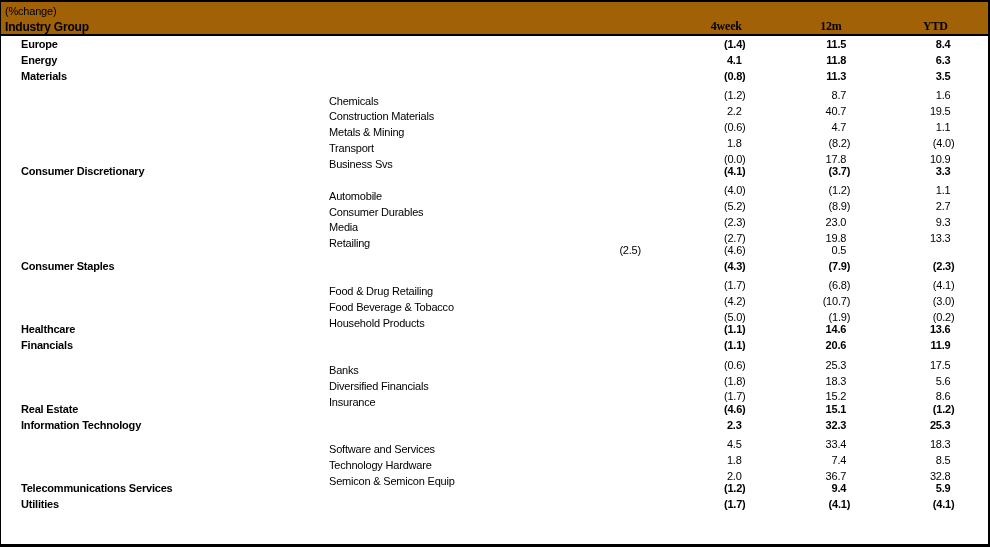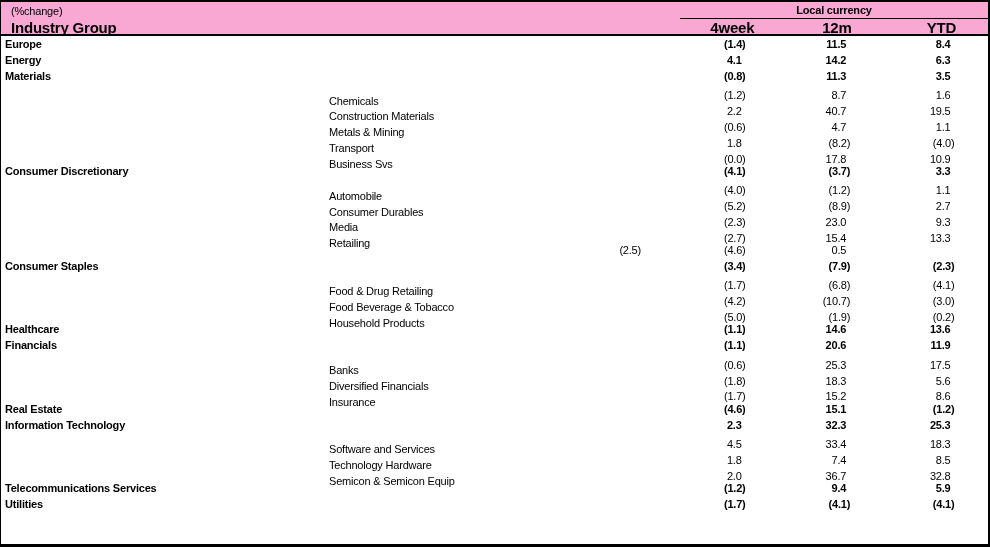--- a/index.html
+++ b/index.html
@@ -20,23 +20,22 @@
     background: #ffffff;
     overflow: hidden;
   }
   
   .grid {
     display: grid;
     grid-template-columns: 324px 349px 104.6px 104.6px 104.3px;
     align-items: center;
   }
   .header-band {
-    background: #f9a8d4;
+    background: #a16207;
     border-bottom: 2.5px solid #000;
-    padding-left: 6px;
   }
   .hrow1 {
     display: grid;
     grid-template-columns: 673px 1fr;
     height: 17px;
     align-items: center;
   }
   .pct-change {
     font-size: 11px;
     padding-left: 4px;
@@ -48,55 +47,55 @@
     align-items: center;
     justify-content: center;
     font-size: 11px;
     font-weight: 700;
     border-bottom: 1.5px solid #000;
     box-sizing: border-box;
     letter-spacing: -0.2px;
   }
   .hrow2 {
     height: 15px;
-    font-size: 15px;
+    font-size: 12px;
     font-weight: 700;
   }
   .industry-group-h {
     padding-left: 4px;
     letter-spacing: -0.2px;
   }
   .col-h {
     text-align: center;
     letter-spacing: -0.2px;
+    font-family: Liberation Serif, serif;
   }
   .tbody .row {
     height: 15.86px;
     font-size: 11px;
     letter-spacing: -0.2px;
   }
   .row.bold { font-weight: 700; }
-  .cell-label-main { padding-left: 4px; white-space: nowrap; }
+  .cell-label-main { padding-left: 20px; white-space: nowrap; }
   .cell-label-sub  { padding-left: 4px; white-space: nowrap; margin-top: 11px; }
   .cell-num {
     text-align: right;
     padding-right: 37px;
     white-space: nowrap;
   }
   .cell-num.paren { padding-right: 33px; }
 </style>
 </head>
 <body>
 
 <div class="table-wrap">
 
   <div class="header-band">
     <div class="hrow1">
       <div class="pct-change">(%change)</div>
-      <div class="currency-cell">Local currency</div>
     </div>
     <div class="hrow2 grid">
       <div class="industry-group-h">Industry Group</div>
       <div></div>
       <div class="col-h">4week</div>
       <div class="col-h">12m</div>
       <div class="col-h">YTD</div>
     </div>
   </div>
 
@@ -105,21 +104,21 @@
         <div class="cell-label-main">Europe</div>
         <div class="cell-label-sub"></div>
         <div class="cell-num paren">(1.4)</div>
         <div class="cell-num">11.5</div>
         <div class="cell-num">8.4</div>
       </div>
       <div class="row grid bold">
         <div class="cell-label-main">Energy</div>
         <div class="cell-label-sub"></div>
         <div class="cell-num">4.1</div>
-        <div class="cell-num">14.2</div>
+        <div class="cell-num">11.8</div>
         <div class="cell-num">6.3</div>
       </div>
       <div class="row grid bold">
         <div class="cell-label-main">Materials</div>
         <div class="cell-label-sub"></div>
         <div class="cell-num paren">(0.8)</div>
         <div class="cell-num">11.3</div>
         <div class="cell-num">3.5</div>
       </div>
       <div class="row grid">
@@ -182,33 +181,33 @@
         <div class="cell-label-main"></div>
         <div class="cell-label-sub">Media</div>
         <div class="cell-num paren">(2.3)</div>
         <div class="cell-num">23.0</div>
         <div class="cell-num">9.3</div>
       </div>
       <div class="row grid">
         <div class="cell-label-main"></div>
         <div class="cell-label-sub">Retailing</div>
         <div class="cell-num paren">(2.7)</div>
-        <div class="cell-num">15.4</div>
+        <div class="cell-num">19.8</div>
         <div class="cell-num">13.3</div>
       </div>
       <div class="row grid">
         <div class="cell-label-main"></div>
         <div class="cell-num paren">(2.5)</div>
         <div class="cell-num paren">(4.6)</div>
         <div class="cell-num">0.5</div>
       </div>
       <div class="row grid bold">
         <div class="cell-label-main">Consumer Staples</div>
         <div class="cell-label-sub"></div>
-        <div class="cell-num paren">(3.4)</div>
+        <div class="cell-num paren">(4.3)</div>
         <div class="cell-num paren">(7.9)</div>
         <div class="cell-num paren">(2.3)</div>
       </div>
       <div class="row grid">
         <div class="cell-label-main"></div>
         <div class="cell-label-sub">Food &amp; Drug Retailing</div>
         <div class="cell-num paren">(1.7)</div>
         <div class="cell-num paren">(6.8)</div>
         <div class="cell-num paren">(4.1)</div>
       </div>

